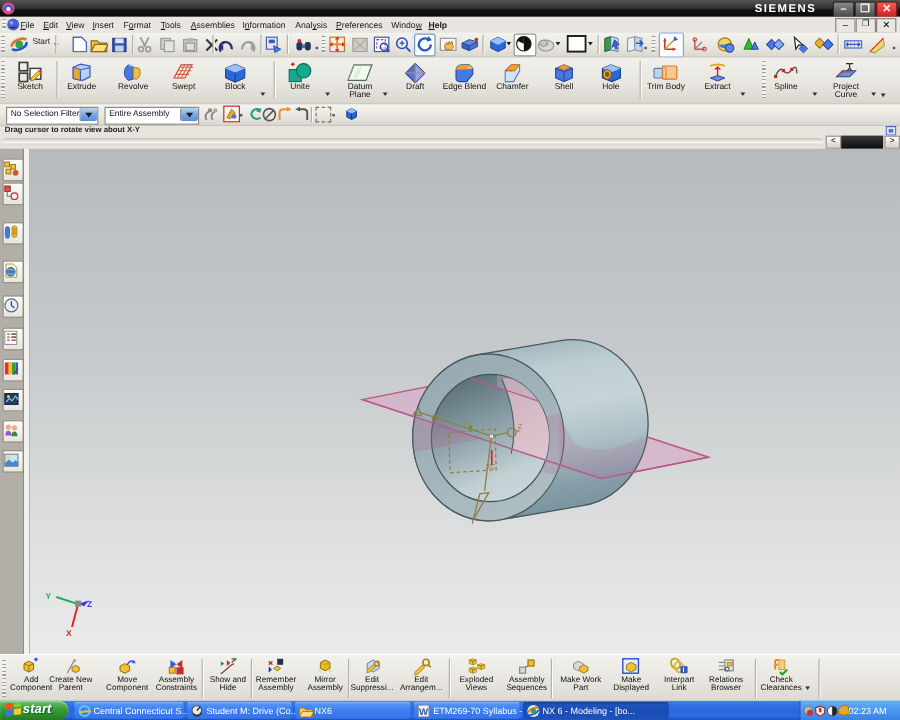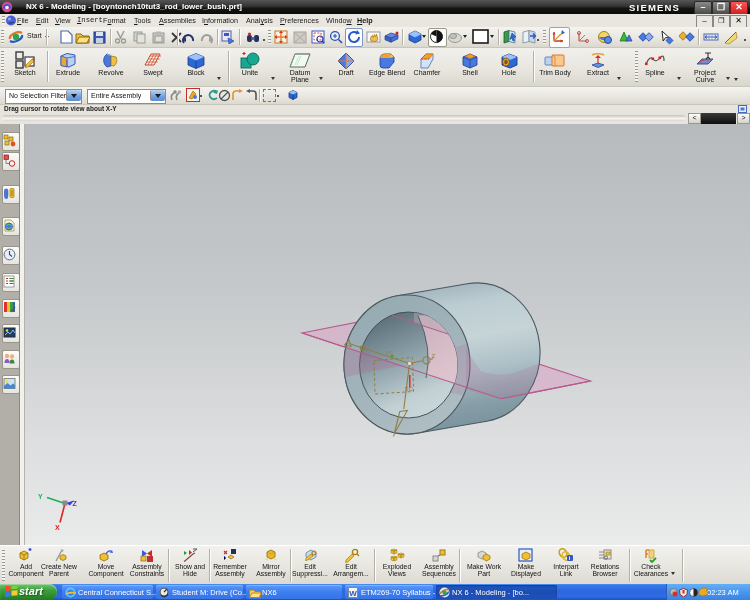--- a/index.html
+++ b/index.html
@@ -49,38 +49,37 @@
 svg{position:absolute;left:0;top:0;}
 </style></head>
 <body>
 
 <div class="abs" id="title">
  <svg width="14" height="14">
       <circle cx="7" cy="7" r="5.2" fill="#d84a8a"></circle>
       <path d="M3.5 8.5 Q7 1.5 10.5 8.5" stroke="#3a50e0" stroke-width="2" fill="none"></path>
       <circle cx="7" cy="7.5" r="1.8" fill="#f0f0f4"></circle>
     </svg>
- <div class="txt">NX 6 - Modeling - [boyntonch10tut3_rod_lower_bush.prt]</div>
  <div class="siemens">SIEMENS</div>
  <div class="tbtn" style="left:694px;background:linear-gradient(#8a8a8a,#4a4a4a);border:1px solid #2a2a2a;">–</div>
  <div class="tbtn" style="left:712px;background:linear-gradient(#8a8a8a,#4a4a4a);border:1px solid #2a2a2a;">❐</div>
  <div class="tbtn" style="left:730px;background:linear-gradient(#f55,#c22);border:1px solid #801818;">✕</div>
 </div>
 
 <div class="abs" id="menubar">
  <div class="dots" style="left:2px;top:2px;height:9px;"></div>
  <svg width="14" height="13" style="left:4px;top:0;">
       <circle cx="7" cy="6.5" r="5" fill="#4a5fd6"></circle>
       <path d="M3.5 9 a5 2.4 0 0 0 7.5 -1" fill="#26292e"></path>
       <circle cx="5.5" cy="5" r="1.6" fill="#8fa4e8"></circle>
     </svg>
  <div class="mi" style="left:17px;"><u>F</u>ile</div>
  <div class="mi" style="left:36px;"><u>E</u>dit</div>
  <div class="mi" style="left:55px;"><u>V</u>iew</div>
- <div class="mi" style="left:77px;font-family:Liberation Mono, monospace;"><u>I</u>nsert</div>
+ <div class="mi" style="left:77px;"><u>I</u>nsert</div>
  <div class="mi" style="left:103px;">F<u>o</u>rmat</div>
  <div class="mi" style="left:134px;"><u>T</u>ools</div>
  <div class="mi" style="left:159px;"><u>A</u>ssemblies</div>
  <div class="mi" style="left:202px;">I<u>n</u>formation</div>
  <div class="mi" style="left:246px;">Anal<u>y</u>sis</div>
  <div class="mi" style="left:280px;"><u>P</u>references</div>
  <div class="mi" style="left:326px;">Windo<u>w</u></div>
  <div class="mi" style="left:357px;font-weight:bold;"><u>H</u>elp</div>
  <div style="position:absolute;left:696px;top:1px;width:15px;height:11px;border:1px solid #888;background:#e9e7e0;font-size:8px;text-align:center;line-height:9px;">–</div>
  <div style="position:absolute;left:713px;top:1px;width:15px;height:11px;border:1px solid #888;background:#e9e7e0;font-size:7px;text-align:center;line-height:10px;">❐</div>

